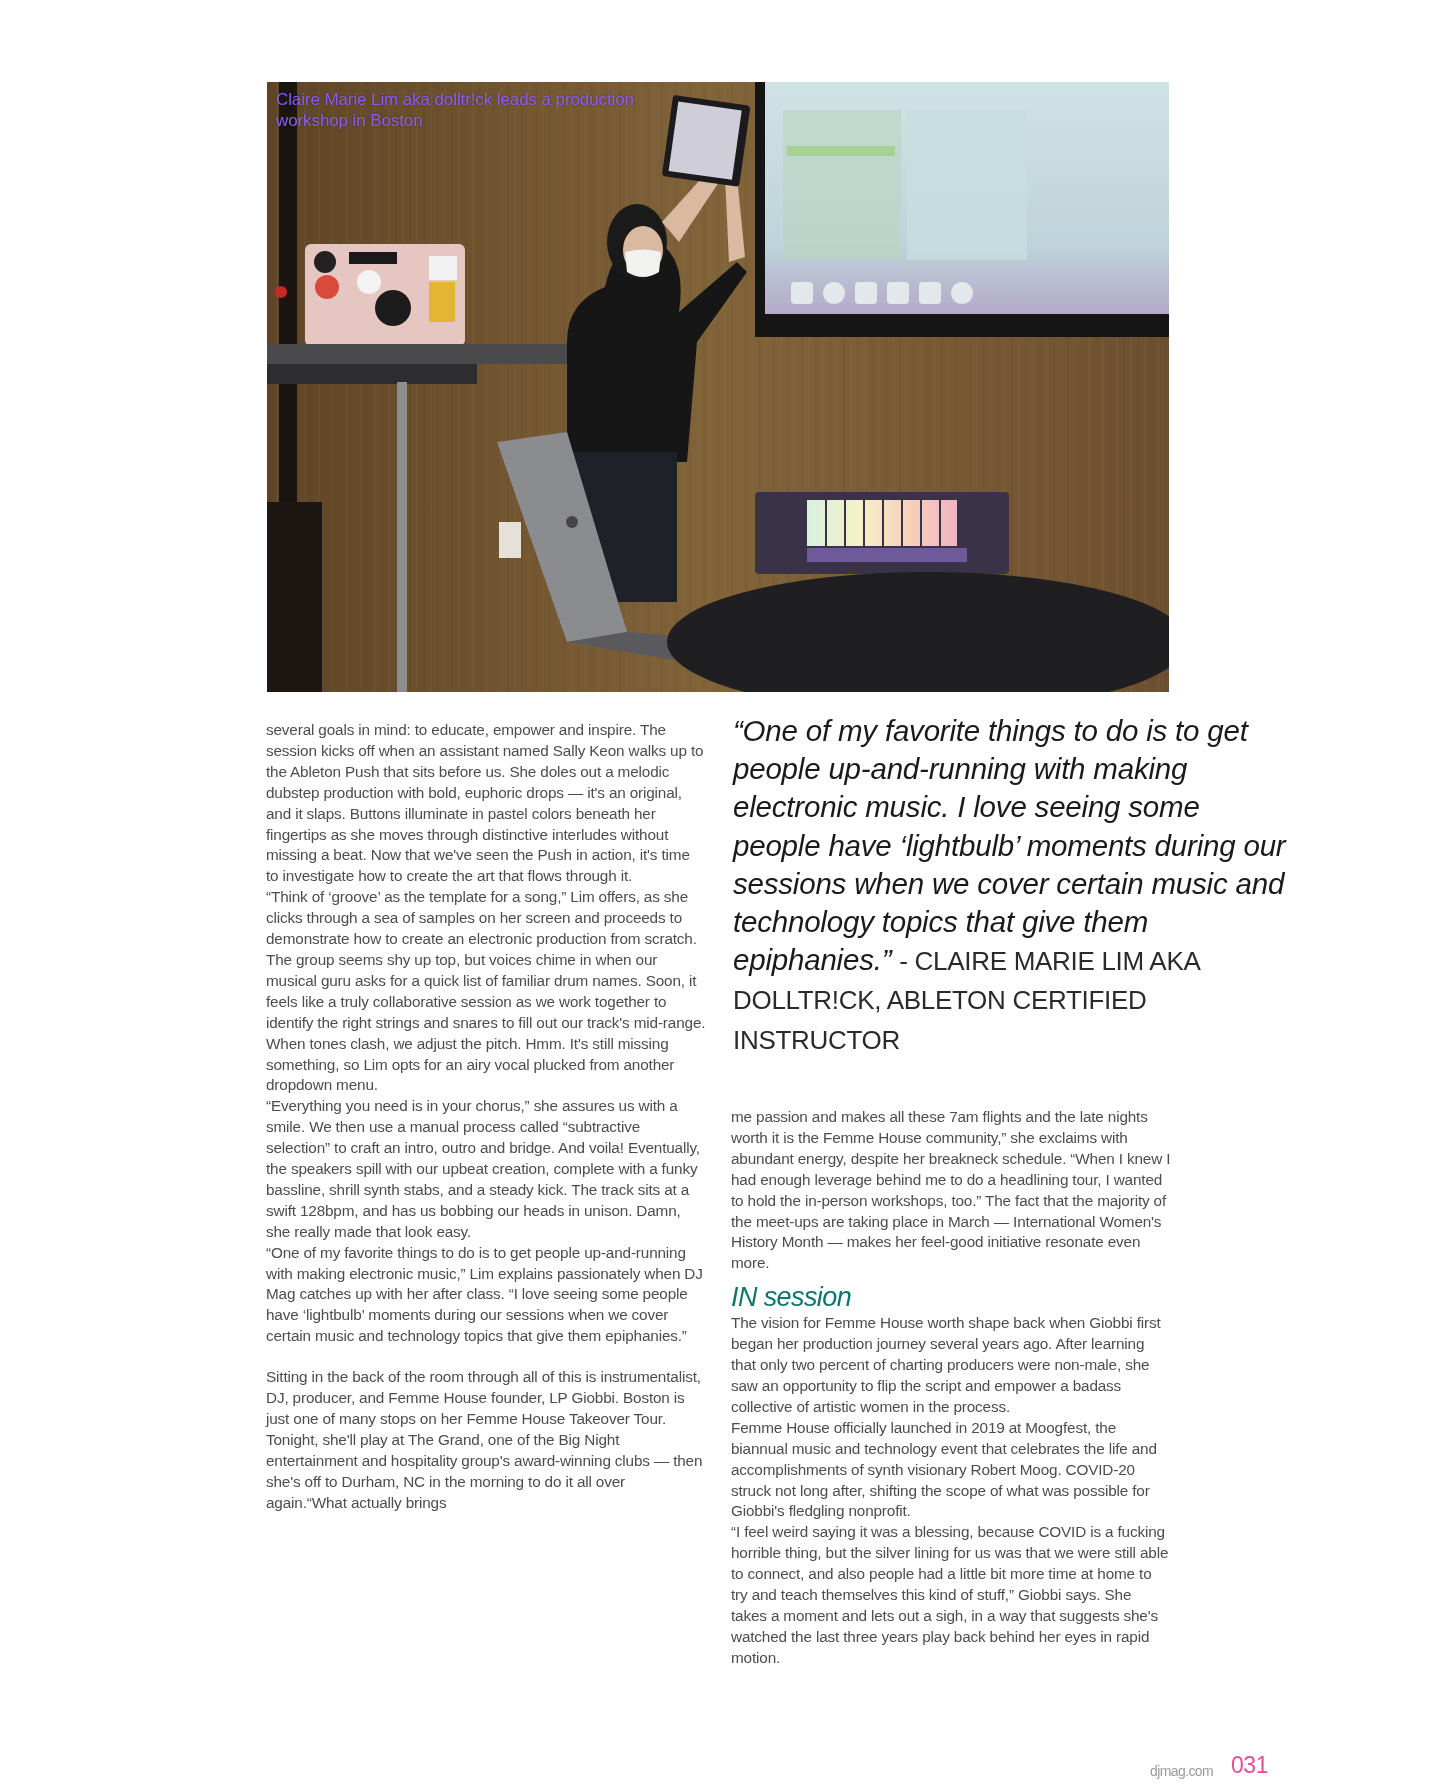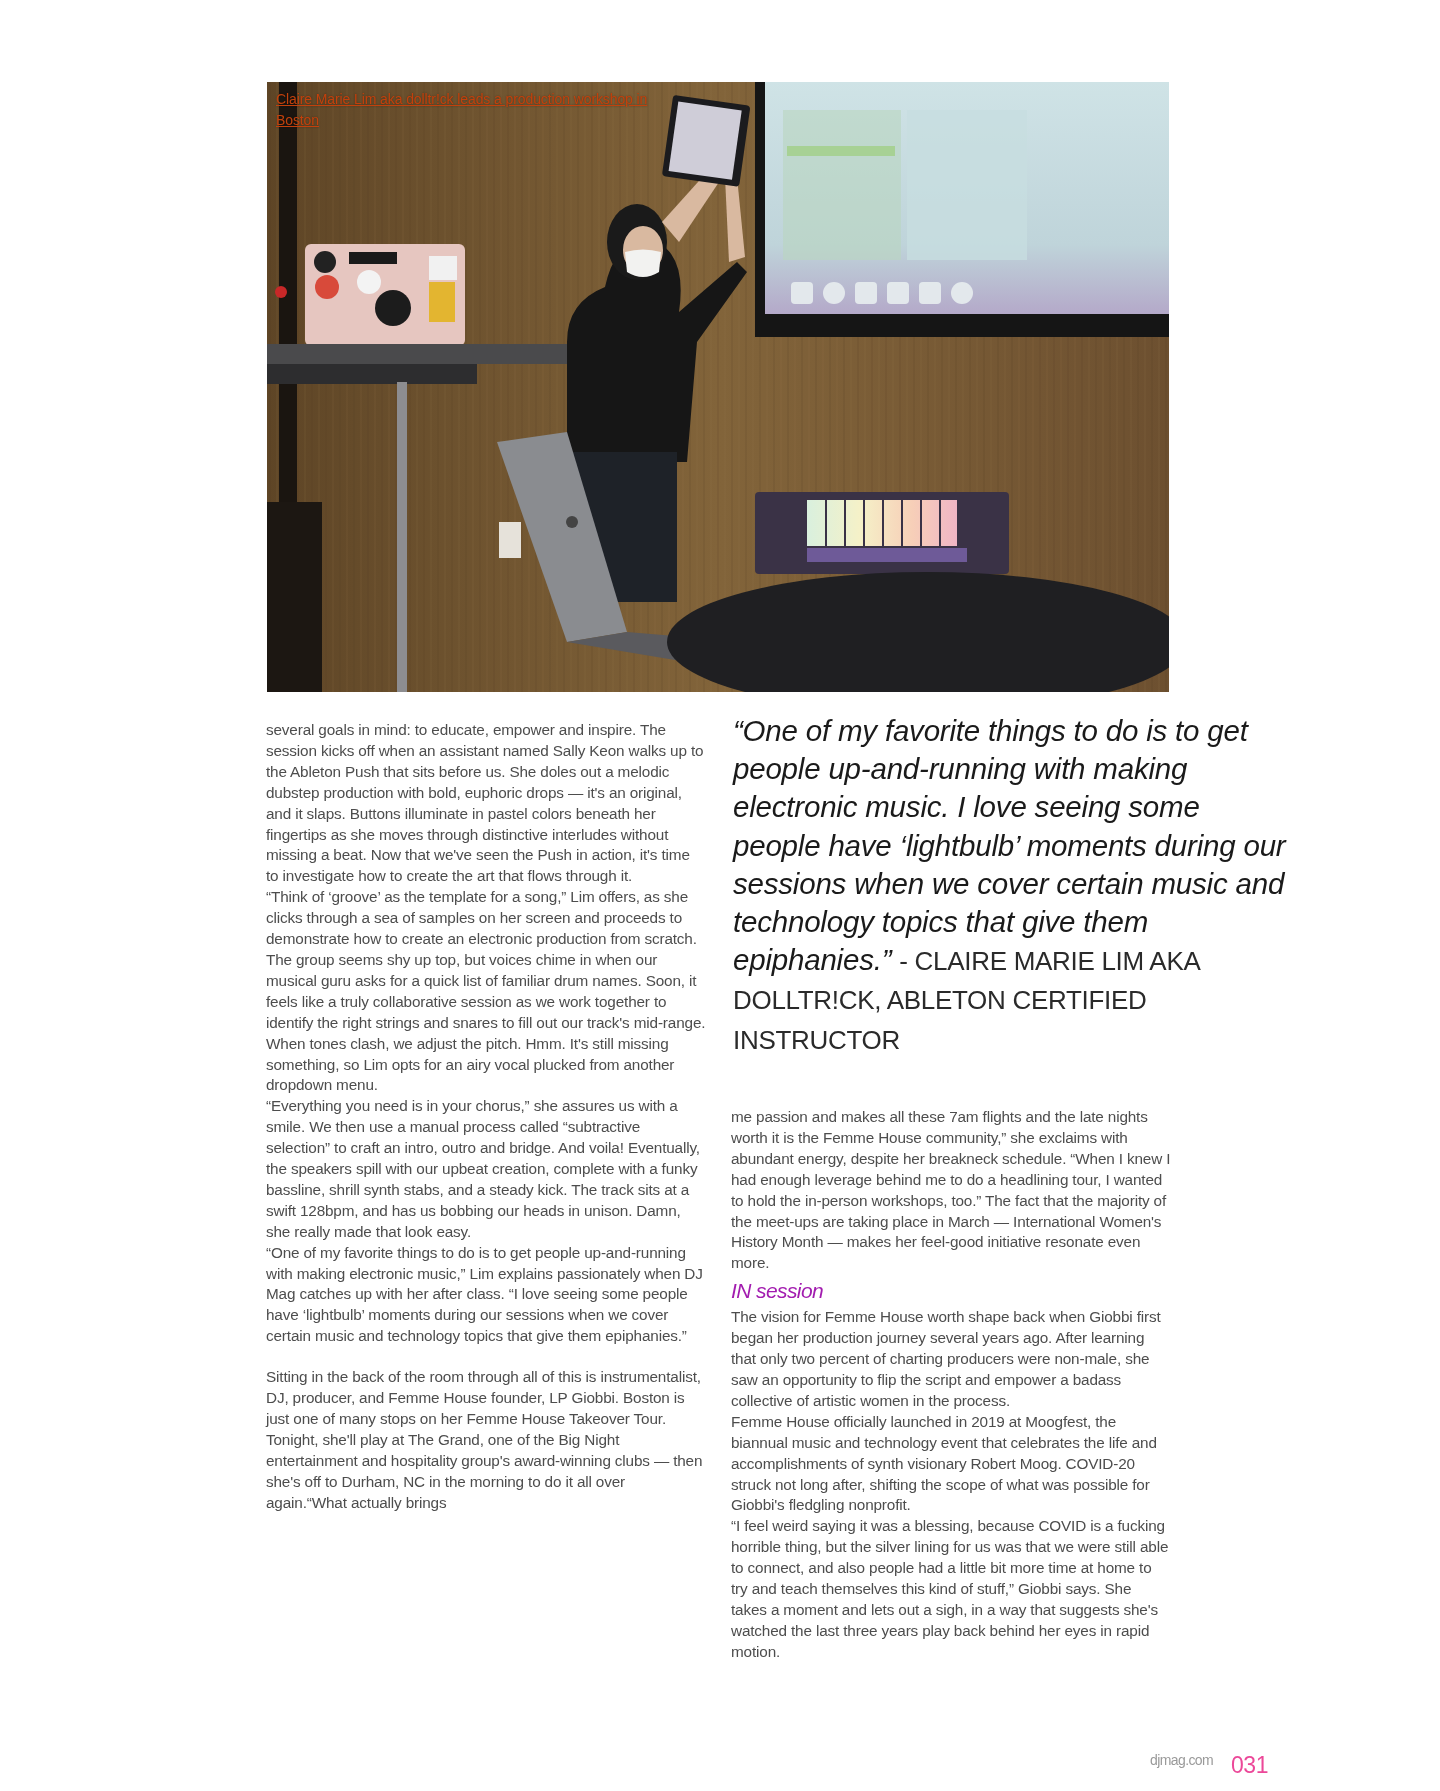--- a/index.html
+++ b/index.html
@@ -1,28 +1,28 @@
 <!DOCTYPE html>
 <html><head>
 <meta charset="utf-8">
 <style>
   html, body { margin: 0; padding: 0; background: #ffffff; }
   body { width: 1440px; height: 1791px; position: relative; overflow: hidden; font-family: "Liberation Sans", sans-serif; }
   .photo { position: absolute; left: 267px; top: 82px; width: 902px; height: 610px; overflow: hidden; background: #6b5330; }
   .photo svg { display: block; }
-  .caption { position: absolute; left: 276px; top: 89px; color: #c2410c; font-size: 14px; line-height: 21px; letter-spacing: -0.1px; text-shadow: 0 0 2px rgba(0,0,0,0.35); width: 400px; text-decoration: underline; }
+  .caption { position: absolute; left: 276px; top: 89px; color: #8b5cf6; font-size: 17px; line-height: 21px; letter-spacing: -0.1px; text-shadow: 0 0 2px rgba(0,0,0,0.35); width: 400px; }
   .col { position: absolute; color: #4d4d4d; font-size: 15.3px; line-height: 20.9px; letter-spacing: -0.15px; }
   .col p { margin: 0; }
   .col p.gap { margin-top: 20px; }
   .col-left { left: 266px; top: 720px; width: 440px; }
   .col-right { left: 731px; top: 1107px; width: 440px; }
   .pull { position: absolute; left: 733px; top: 712px; width: 560px; color: #1a1a1a; font-size: 29.5px; line-height: 38.2px; font-style: italic; letter-spacing: -0.2px; }
   .pull .attr { font-style: normal; font-size: 26px; color: #2a2a2a; letter-spacing: -0.3px; }
-  .subhead { font-style: italic; font-size: 21px; color: #a21caf; line-height: 28px; margin: 3px 0 2px 0; letter-spacing: -0.6px; }
-  .footer { position: absolute; left: 1150px; top: 1752px; display: flex; align-items: flex-start; gap: 18px; color: #9a9a9a; }
+  .subhead { font-style: italic; font-size: 27px; color: #0f766e; line-height: 28px; margin: 9px 0 2px 0; letter-spacing: -0.6px; }
+  .footer { position: absolute; left: 1150px; top: 1752px; display: flex; align-items: flex-end; gap: 18px; color: #9a9a9a; }
   .footer .site { font-size: 14px; letter-spacing: -0.6px; }
   .footer .page { font-size: 23px; letter-spacing: -0.5px; color: #ec4899; }
 </style>
 </head>
 <body>
 
 <div class="photo" role="img" aria-label="Woman in face mask holding a Launchpad controller aloft beside a projector screen, with a laptop and an Ableton Push in the foreground">
   <svg width="902" height="610" viewBox="0 0 902 610">
     <defs>
       <linearGradient id="wall" x1="0" x2="1" y1="0" y2="0">

